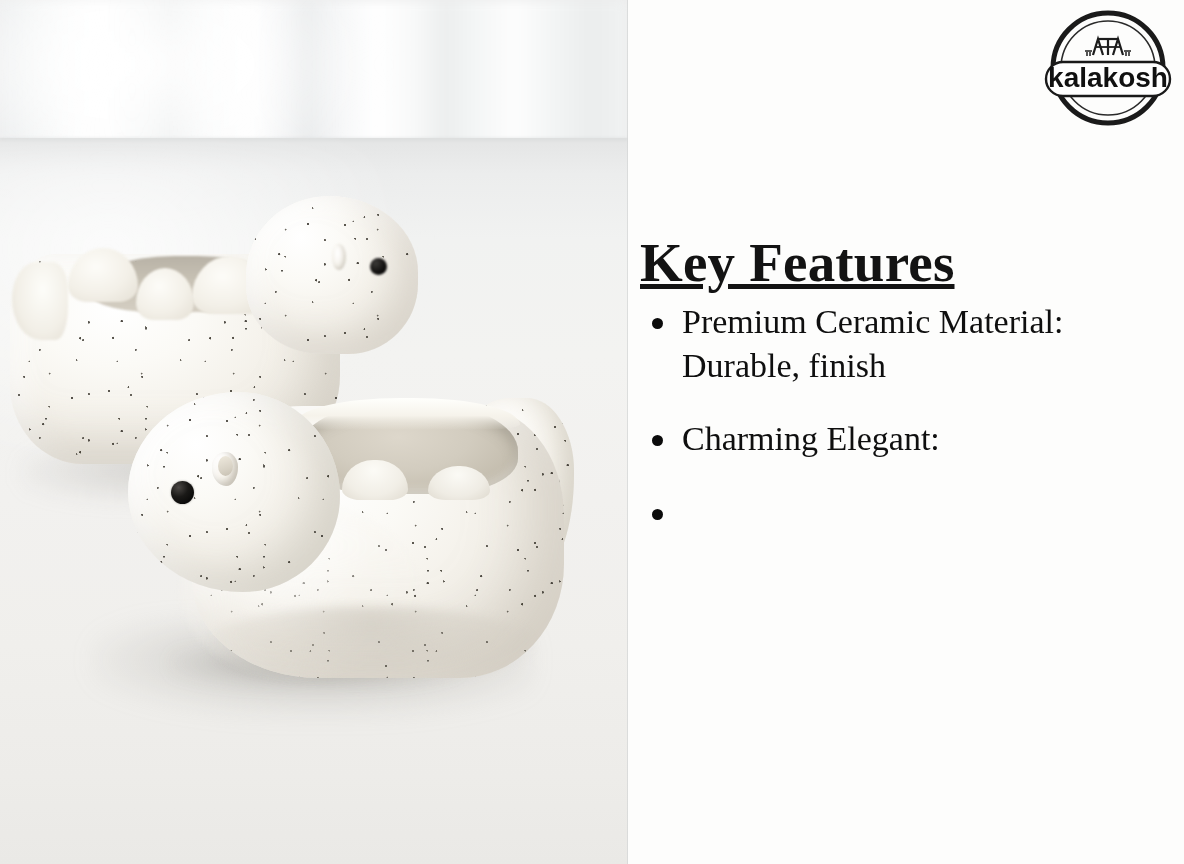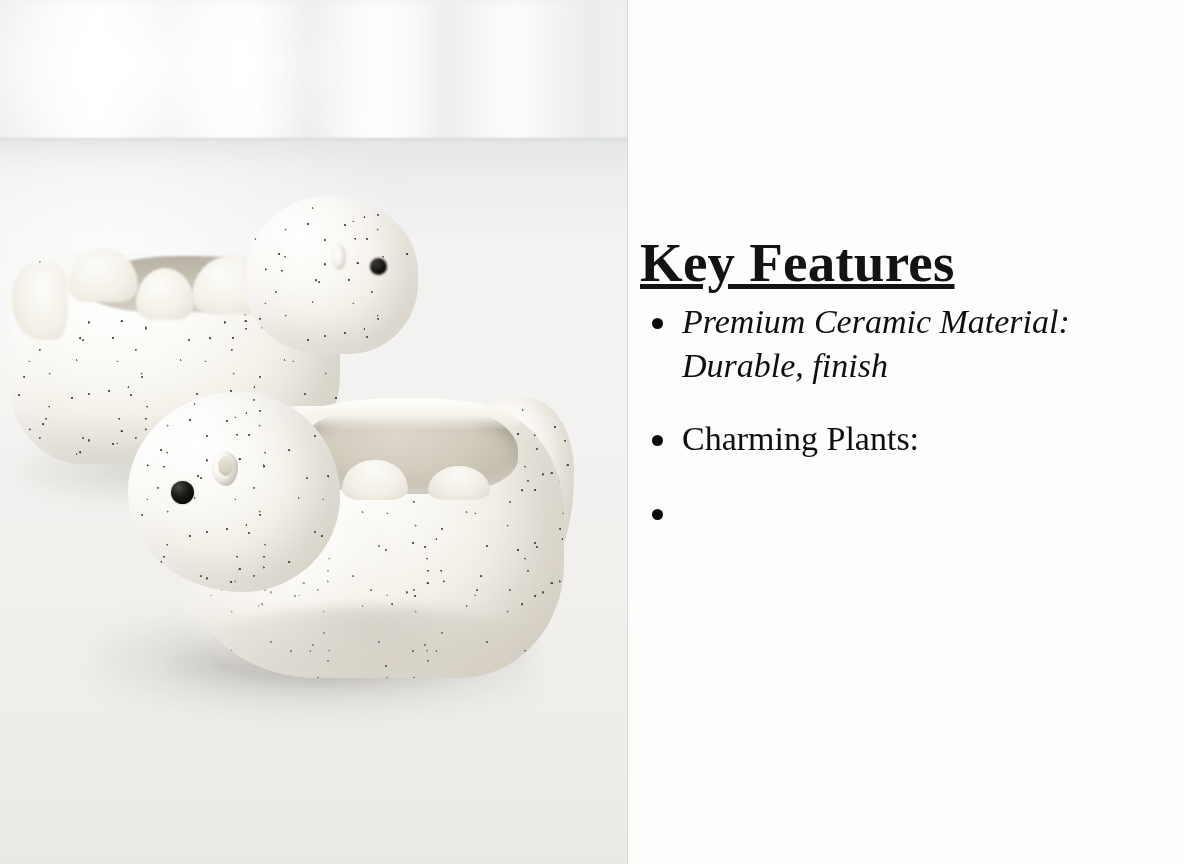--- a/index.html
+++ b/index.html
@@ -373,21 +373,20 @@
     padding-left: 54px;
     margin-bottom: 30px;
     font-size: 34px;
     line-height: 1.28;
     color: #0f0f0f;
     white-space: nowrap;
   }
   #features-list .feature-item.wraps {
     white-space: normal;
     width: 500px;
-    font-style: italic;
   }
   #features-list .bullet-dot {
     position: absolute;
     left: 24px;
     top: 18px;
     width: 11px;
     height: 11px;
     background: #0b0b0b;
     border-radius: 50%;
   }
@@ -462,22 +461,44 @@
   <div id="content-panel">
     <h1 id="page-title">Key Features</h1>
 
     <ul id="features-list">
       <li class="feature-item wraps">
         <span class="bullet-dot"></span>
         <span>Premium Ceramic Material: Durable, finish</span>
       </li>
       <li class="feature-item">
         <span class="bullet-dot"></span>
-        <span>Charming Plants:</span>
+        <span>Charming Elegant:</span>
       </li>
       <li class="feature-item">
         <span class="bullet-dot"></span>
       </li>
     </ul>
   </div>
 
+  <div id="brand-logo">
+    <svg width="136" height="120" viewBox="0 0 136 120" xmlns="http://www.w3.org/2000/svg">
+
+      <circle cx="68" cy="60" r="55" fill="none" stroke="#1a1a1a" stroke-width="5"></circle>
+      <circle cx="68" cy="60" r="47" fill="none" stroke="#2a2a2a" stroke-width="1.6"></circle>
+
+      <g stroke="#1c1c1c" fill="none">
+        <path d="M53 47 L58 31 L63 47" stroke-width="2.2"></path>
+        <path d="M73 47 L78 31 L83 47" stroke-width="2.2"></path>
+        <path d="M58 31 L78 31" stroke-width="2.2"></path>
+        <path d="M56 39 L80 39" stroke-width="1.8"></path>
+        <path d="M68 31 L68 47" stroke-width="2.2"></path>
+        <path d="M47 44 L47 48 M50 44 L50 48" stroke-width="1.5"></path>
+        <path d="M86 44 L86 48 M89 44 L89 48" stroke-width="1.5"></path>
+        <path d="M45 43 L52 43" stroke-width="1.5"></path>
+        <path d="M84 43 L91 43" stroke-width="1.5"></path>
+      </g>
+
+      <rect x="6" y="54" width="124" height="34" rx="17" ry="17" fill="#ffffff" stroke="#1a1a1a" stroke-width="2.4"></rect>
+      <text x="68" y="79" text-anchor="middle" font-family="'Liberation Sans', sans-serif" font-size="28" font-weight="bold" fill="#111111">kalakosh</text>
+    </svg>
+  </div>
 
 </div>
 
 </body></html>

